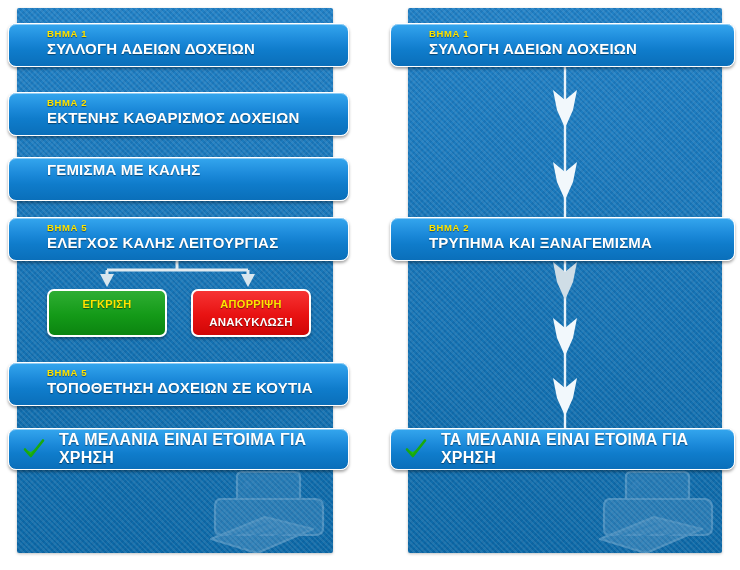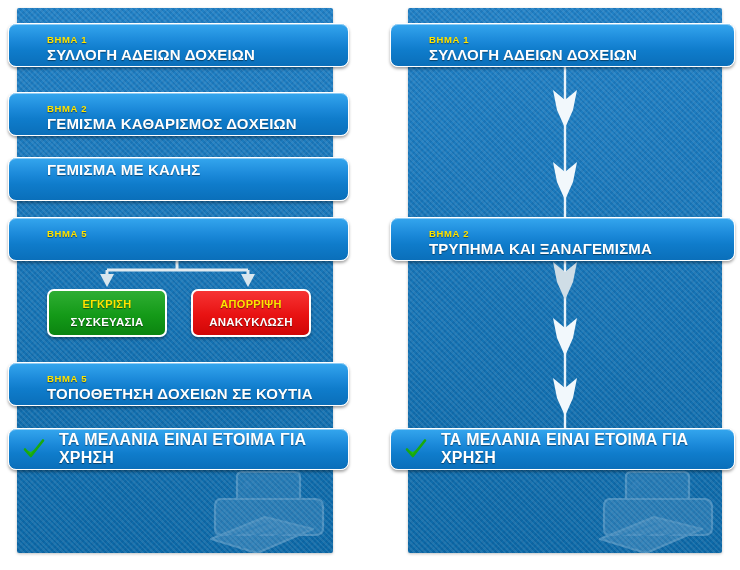--- a/index.html
+++ b/index.html
@@ -69,21 +69,20 @@
   .bar.tall { height: 44px; }
 
   .bar .step-no {
     display: block;
     color: #ffe400;
     font-size: 9.5px;
     font-weight: bold;
     letter-spacing: 0.6px;
     line-height: 13px;
     text-shadow: 0 1px 1px rgba(0,0,0,0.45);
-    margin-top: 6px;
   }
   .bar .step-title {
     display: block;
     color: #ffffff;
     font-size: 15px;
     font-weight: bold;
     letter-spacing: 0.2px;
     line-height: 18px;
     text-shadow: 0 1px 1px rgba(0,0,0,0.45);
   }
@@ -191,45 +190,45 @@
     </svg>
   </div>
 
   <div class="bar tall" id="bar-l1">
     <span class="step-no">ΒΗΜΑ 1</span>
     <span class="step-title">ΣΥΛΛΟΓΗ ΑΔΕΙΩΝ ΔΟΧΕΙΩΝ</span>
   </div>
 
   <div class="bar tall" id="bar-l2">
     <span class="step-no">ΒΗΜΑ 2</span>
-    <span class="step-title">ΓΕΜΙΣΜΑ ΚΑΘΑΡΙΣΜΟΣ ΔΟΧΕΙΩΝ</span>
+    <span class="step-title">ΕΚΤΕΝΗΣ ΚΑΘΑΡΙΣΜΟΣ ΔΟΧΕΙΩΝ</span>
   </div>
 
   <div class="bar tall" id="bar-l3">
     <span class="step-title">ΓΕΜΙΣΜΑ ΜΕ ΚΑΛΗΣ</span>
   </div>
 
   <div class="bar tall" id="bar-l4">
     <span class="step-no">ΒΗΜΑ 5</span>
+    <span class="step-title">ΕΛΕΓΧΟΣ ΚΑΛΗΣ ΛΕΙΤΟΥΡΓΙΑΣ</span>
   </div>
 
   <svg id="branch" viewBox="0 0 165 28" aria-hidden="true">
     <g stroke="#dfe9ef" stroke-width="3" fill="none">
       <path d="M82 0 L82 9"></path>
       <path d="M12 9 L153 9"></path>
       <path d="M12 9 L12 13"></path>
       <path d="M153 9 L153 13"></path>
     </g>
     <polygon points="5,13 19,13 12,26" fill="#d8e6ee"></polygon>
     <polygon points="146,13 160,13 153,26" fill="#d8e6ee"></polygon>
   </svg>
 
   <div class="outcome" id="outcome-approve">
     <span class="o-head">ΕΓΚΡΙΣΗ</span>
-    <span class="o-sub">ΣΥΣΚΕΥΑΣΙΑ</span>
   </div>
 
   <div class="outcome" id="outcome-reject">
     <span class="o-head">ΑΠΟΡΡΙΨΗ</span>
     <span class="o-sub">ΑΝΑΚΥΚΛΩΣΗ</span>
   </div>
 
   <div class="bar tall" id="bar-l5">
     <span class="step-no">ΒΗΜΑ 5</span>
     <span class="step-title">ΤΟΠΟΘΕΤΗΣΗ ΔΟΧΕΙΩΝ ΣΕ ΚΟΥΤΙΑ</span>

